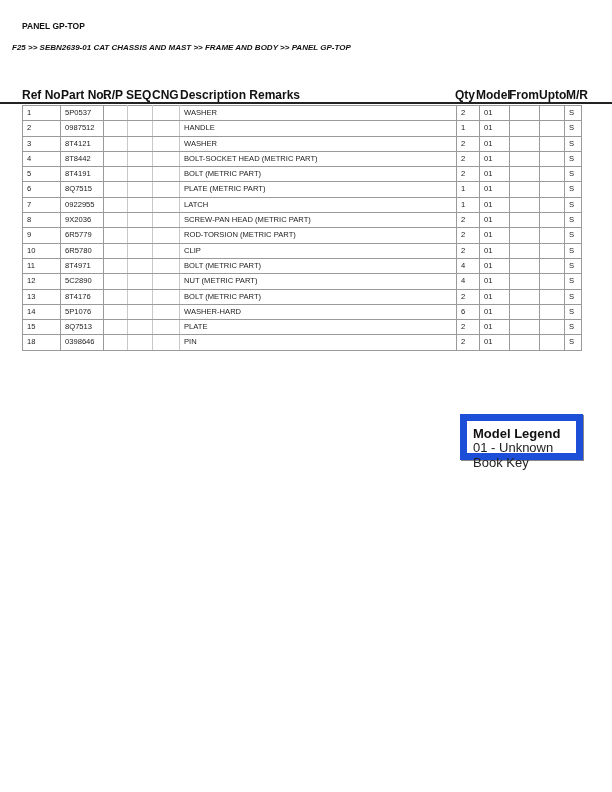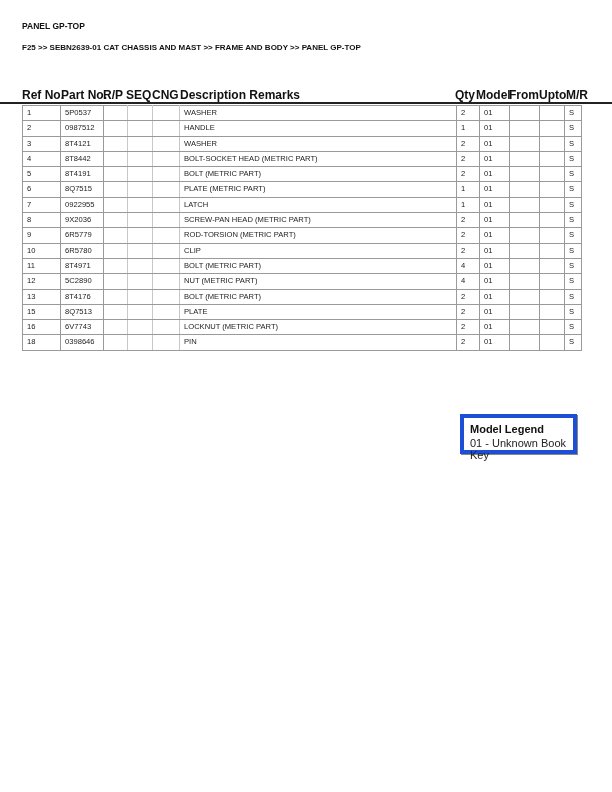--- a/index.html
+++ b/index.html
@@ -1,24 +1,24 @@
 <!DOCTYPE html>
 <html><head>
 <meta charset="utf-8">
 <style>
   html, body { margin: 0; padding: 0; background: #ffffff; }
   body { width: 612px; height: 792px; position: relative; font-family: "Liberation Sans", sans-serif; color: #111; overflow: hidden; }
   .title { position: absolute; left: 22px; top: 21px; font-size: 8.5px; font-weight: bold; }
-  .crumb { position: absolute; left: 22px; top: 43px; font-size: 8px; font-weight: bold; }
+  .crumb { position: absolute; left: 12px; top: 43px; font-size: 8px; font-weight: bold; font-style: italic; }
   .hdr { position: absolute; top: 88px; font-size: 12px; font-weight: bold; white-space: nowrap; }
   .hdr-line { position: absolute; left: 0; top: 102px; width: 612px; height: 2px; background: #222; }
   table.parts { position: absolute; left: 22px; top: 105px; border-collapse: collapse; font-size: 7.6px; color: #222; }
   table.parts td { border: 1px solid #9a9a9a; padding: 2px 4px 1px 4px; vertical-align: top; height: 11.3px; line-height: 9.5px; }
   table.parts td.rp, table.parts td.seq, table.parts td.cng { border-left-color: #c8c8c8; border-right-color: #c8c8c8; }
-  .legend { position: absolute; left: 460px; top: 414px; width: 109px; height: 32px; border: 4px solid #1d4ed8; box-shadow: 1px 1px 0 #888; font-size: 11px; }
+  .legend { position: absolute; left: 460px; top: 414px; width: 109px; height: 32px; border: 7px solid #1d4ed8; box-shadow: 1px 1px 0 #888; font-size: 13px; }
   .legend .lt { position: absolute; left: 6px; top: 5px; font-weight: bold; }
   .legend .li { position: absolute; left: 6px; top: 19px; color: #222; }
 </style>
 </head>
 <body>
 
 <div class="title">PANEL GP-TOP</div>
 <div class="crumb">F25 &gt;&gt; SEBN2639-01 CAT CHASSIS AND MAST &gt;&gt; FRAME AND BODY &gt;&gt; PANEL GP-TOP</div>
 
 <div>
@@ -214,39 +214,39 @@
         <td class="seq"></td>
         <td class="cng"></td>
         <td class="desc" style="width: 268px; max-width: 140px; padding-right: 132px;">BOLT (METRIC PART)</td>
         <td class="qty">2</td>
         <td class="model">01</td>
         <td class="from"></td>
         <td class="upto"></td>
         <td class="mr">S</td>
       </tr>
       <tr>
+        <td class="ref">14</td>
+        <td class="part">5P1076</td>
+        <td class="rp"></td>
+        <td class="seq"></td>
+        <td class="cng"></td>
+        <td class="desc" style="width: 268px; max-width: 140px; padding-right: 132px;">WASHER-HARD</td>
+        <td class="qty">6</td>
+        <td class="model">01</td>
+        <td class="from"></td>
+        <td class="upto"></td>
+        <td class="mr">S</td>
+      </tr>
+      <tr>
         <td class="ref">15</td>
         <td class="part">8Q7513</td>
         <td class="rp"></td>
         <td class="seq"></td>
         <td class="cng"></td>
         <td class="desc" style="width: 268px; max-width: 140px; padding-right: 132px;">PLATE</td>
-        <td class="qty">2</td>
-        <td class="model">01</td>
-        <td class="from"></td>
-        <td class="upto"></td>
-        <td class="mr">S</td>
-      </tr>
-      <tr>
-        <td class="ref">16</td>
-        <td class="part">6V7743</td>
-        <td class="rp"></td>
-        <td class="seq"></td>
-        <td class="cng"></td>
-        <td class="desc" style="width: 268px; max-width: 140px; padding-right: 132px;">LOCKNUT (METRIC PART)</td>
         <td class="qty">2</td>
         <td class="model">01</td>
         <td class="from"></td>
         <td class="upto"></td>
         <td class="mr">S</td>
       </tr>
       <tr>
         <td class="ref">18</td>
         <td class="part">0398646</td>
         <td class="rp"></td>

